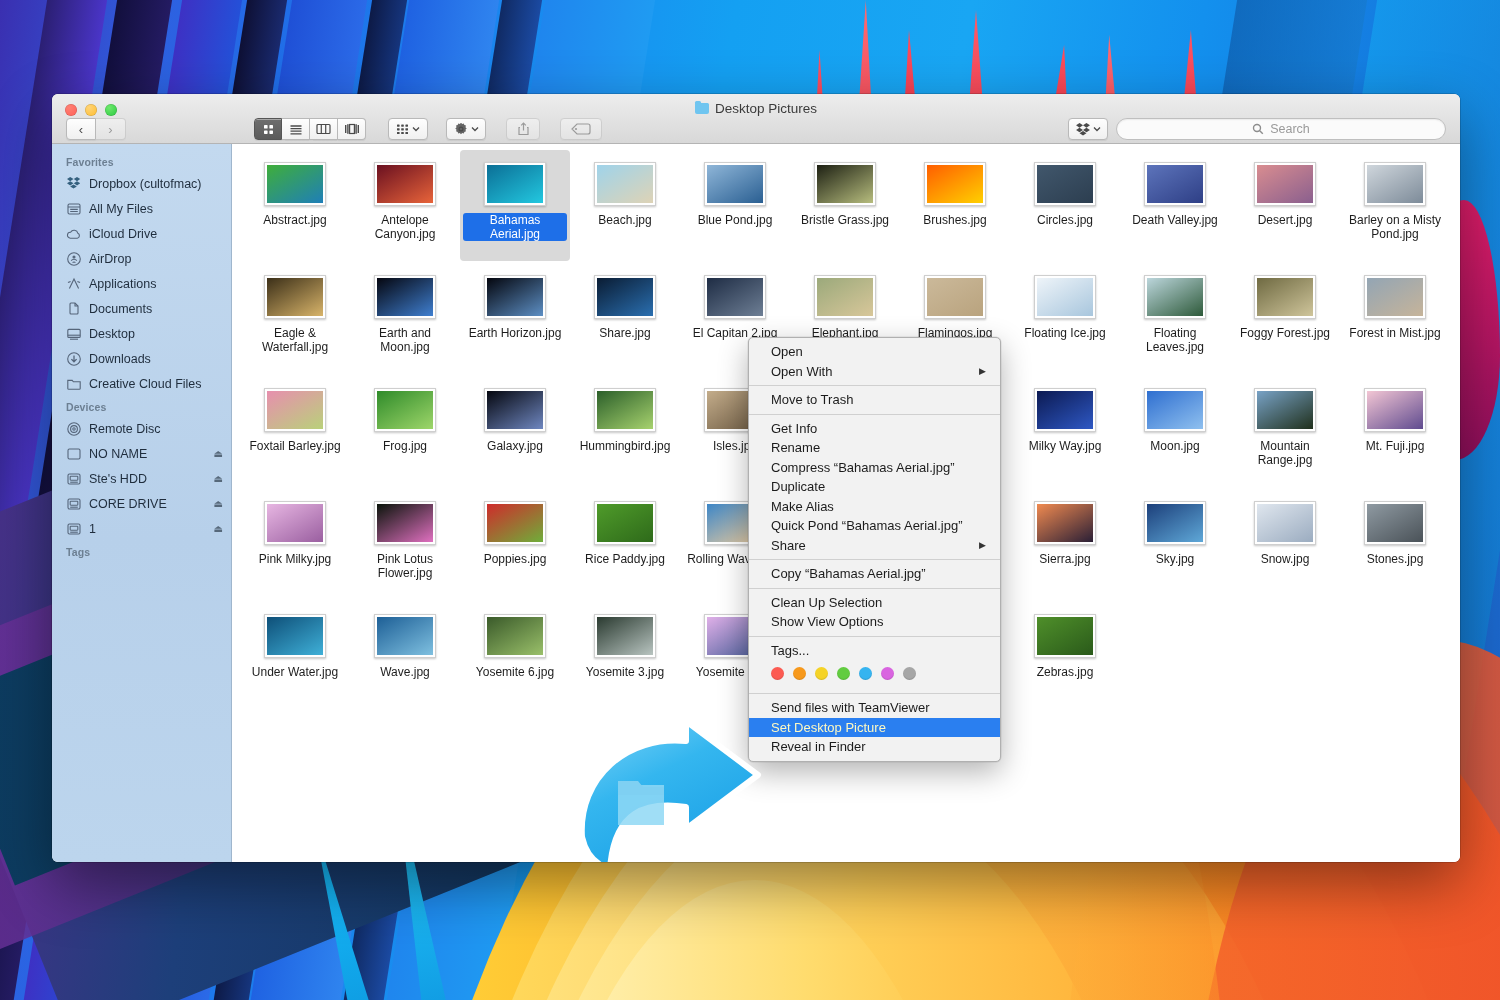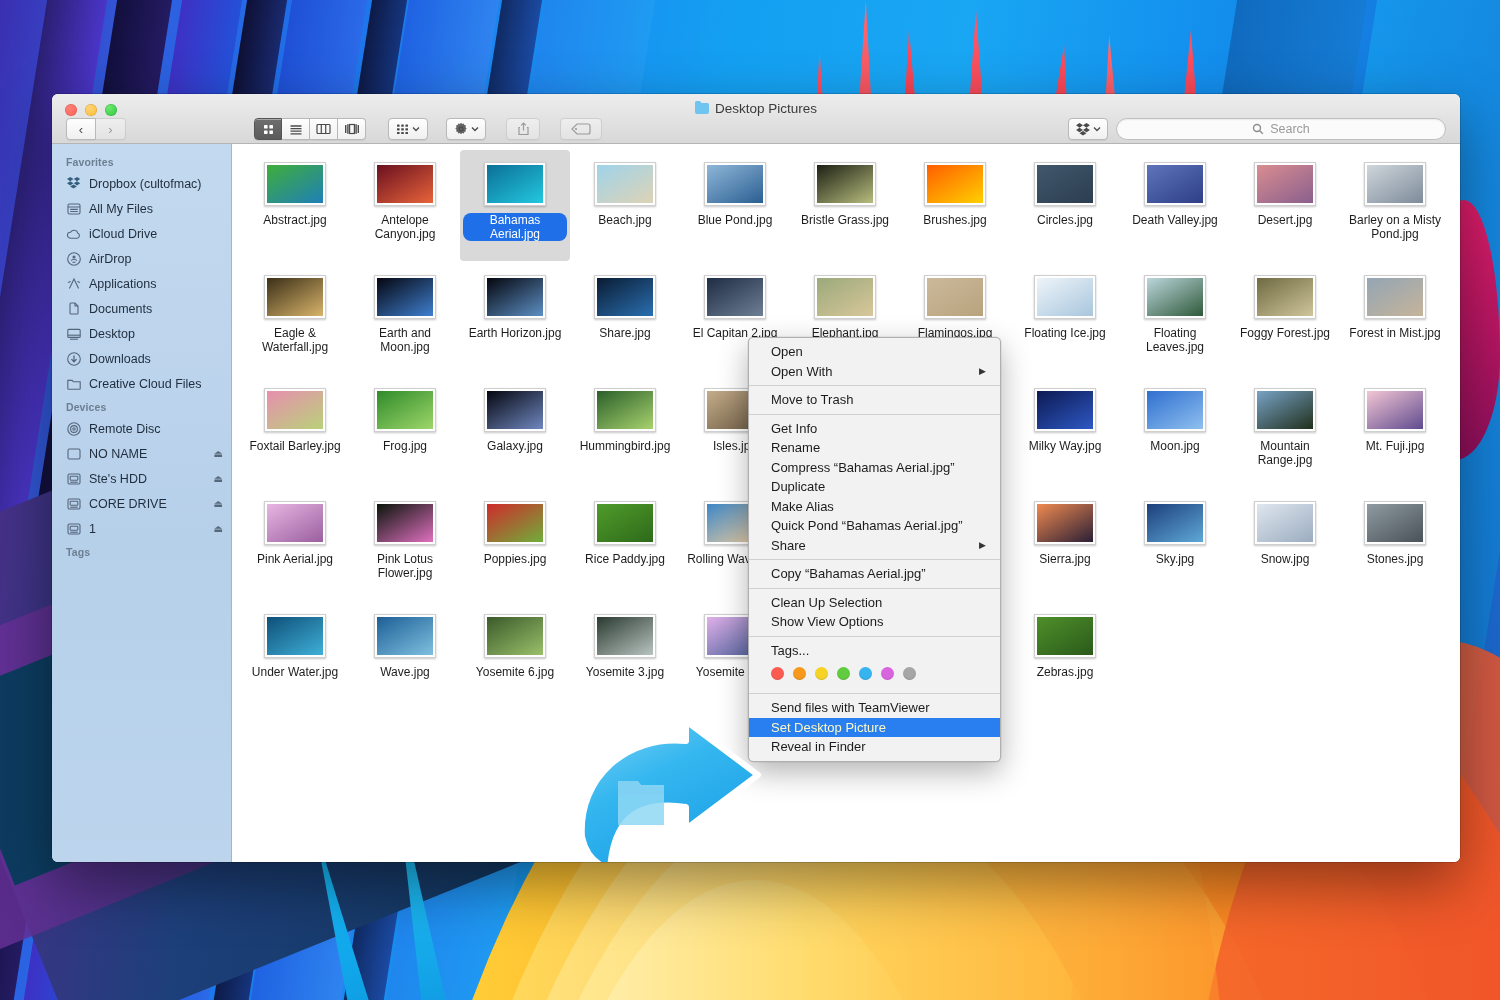--- a/index.html
+++ b/index.html
@@ -131,21 +131,21 @@
     width:62px; height:44px; background:#fff;
     border:1px solid #cfcfcf; padding:2px;
     box-shadow:0 1px 2px rgba(0,0,0,.22);
   }
   .thumb{ width:100%; height:100%; display:block; }
   .fname{
     margin-top:7px; font-size:12px; color:#1d1d1d; text-align:center;
     line-height:14px; max-width:104px; word-wrap:break-word;
   }
   .cell.selected{ background:#d9d9d9; }
-  .cell.selected .fname{ background:#1e6fe8; color:#fff; border-radius:8px; padding:0 3px; }
+  .cell.selected .fname{ background:#1e6fe8; color:#fff; border-radius:3px; padding:0 3px; }
 
   
   .ctxmenu{
     position:absolute; left:516px; top:193px; width:253px;
     background:#f2f2f2;
     border:.5px solid #b0b0b0; border-radius:5px;
     box-shadow:0 10px 30px rgba(0,0,0,.30), 0 0 0 .5px rgba(0,0,0,.10);
     padding:4px 0; font-size:13px; color:#1c1c1c; z-index:40;
   }
   .mi{ height:19.5px; display:flex; align-items:center; padding:0 14px 0 22px; white-space:nowrap; }
@@ -690,21 +690,21 @@
           <div class="cell">
             <div class="thumb-wrap">
               <div class="thumb" style="background: linear-gradient(150deg, rgb(243, 198, 212), rgb(95, 75, 143));"></div>
             </div>
             <div class="fname">Mt. Fuji.jpg</div>
           </div>
           <div class="cell">
             <div class="thumb-wrap">
               <div class="thumb" style="background: linear-gradient(150deg, rgb(231, 182, 226), rgb(154, 95, 160));"></div>
             </div>
-            <div class="fname">Pink Aerial.jpg</div>
+            <div class="fname">Pink Milky.jpg</div>
           </div>
           <div class="cell">
             <div class="thumb-wrap">
               <div class="thumb" style="background: linear-gradient(150deg, rgb(10, 20, 10), rgb(224, 112, 192));"></div>
             </div>
             <div class="fname">Pink Lotus Flower.jpg</div>
           </div>
           <div class="cell">
             <div class="thumb-wrap">
               <div class="thumb" style="background: linear-gradient(150deg, rgb(207, 43, 43), rgb(111, 174, 58));"></div>

